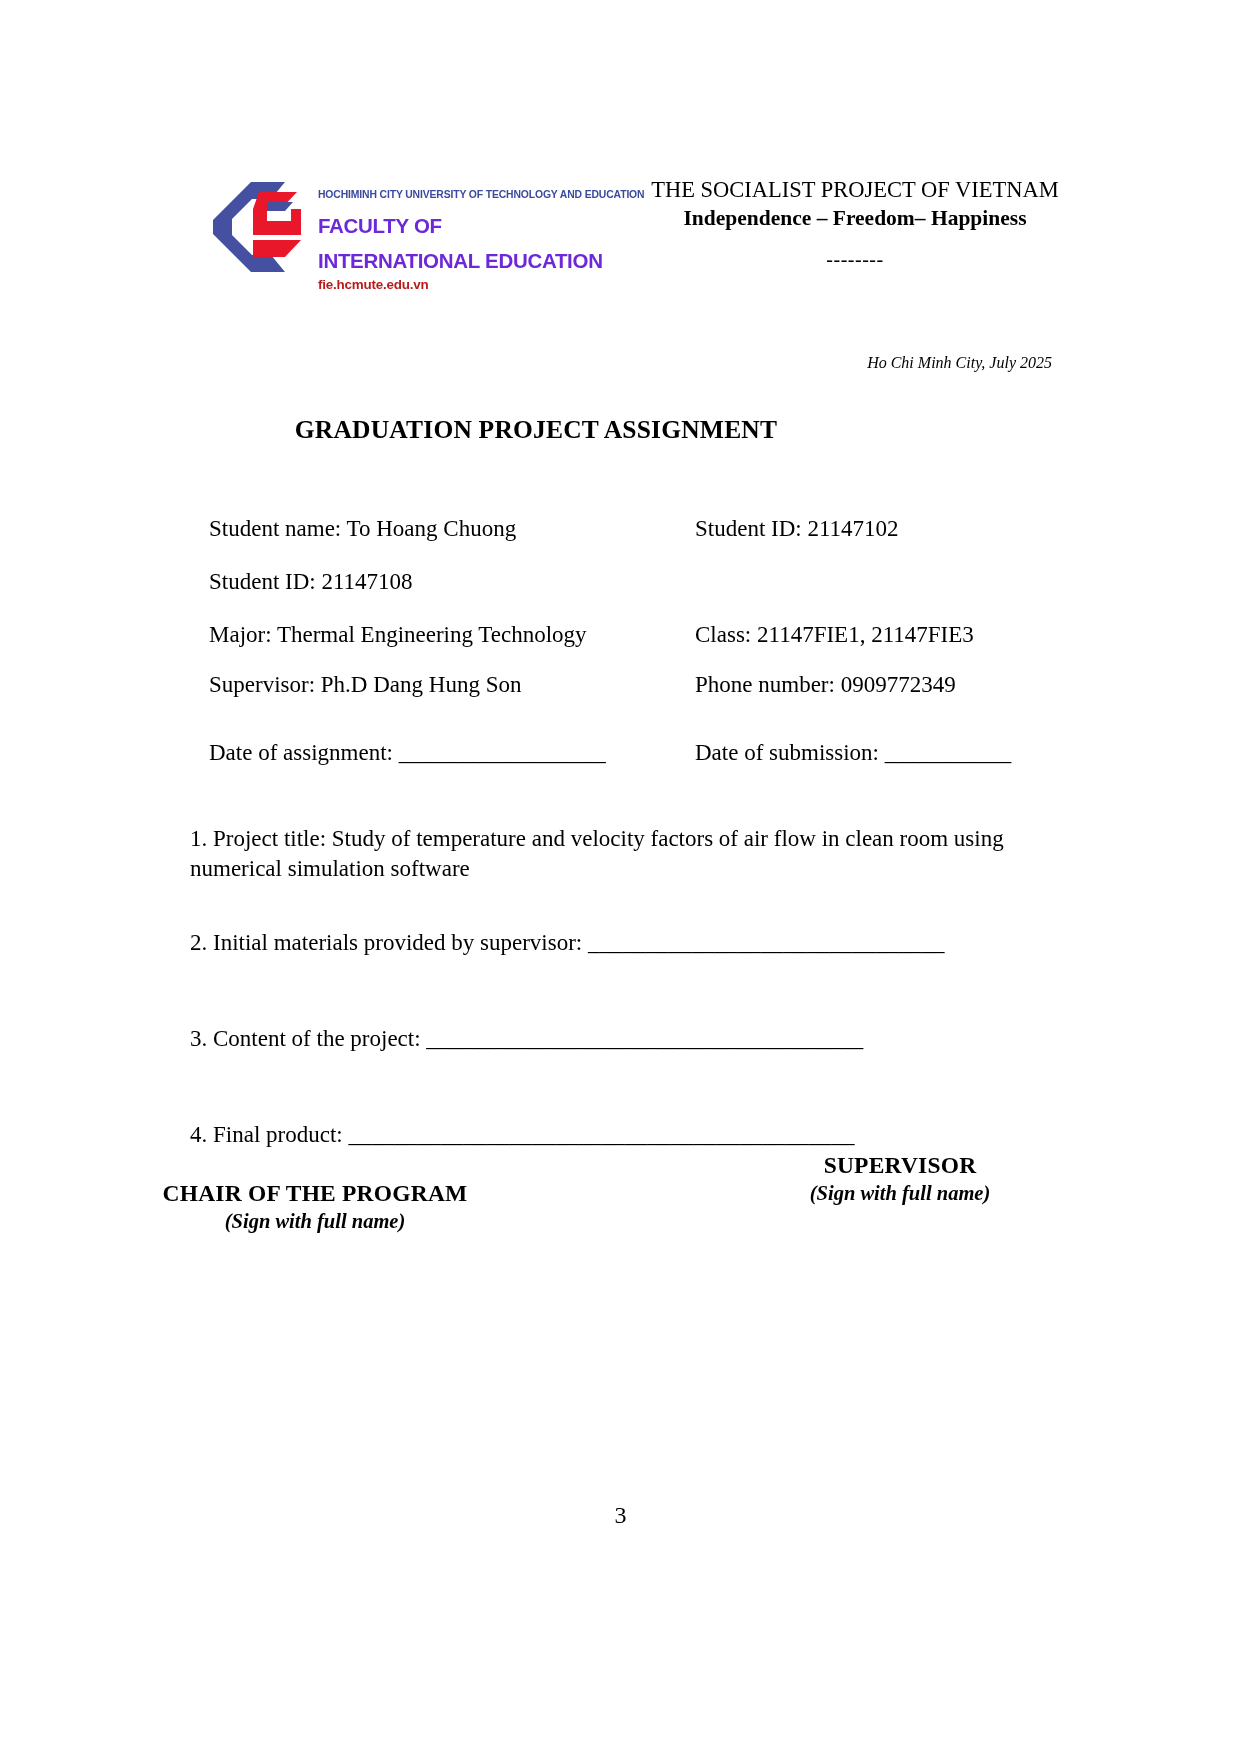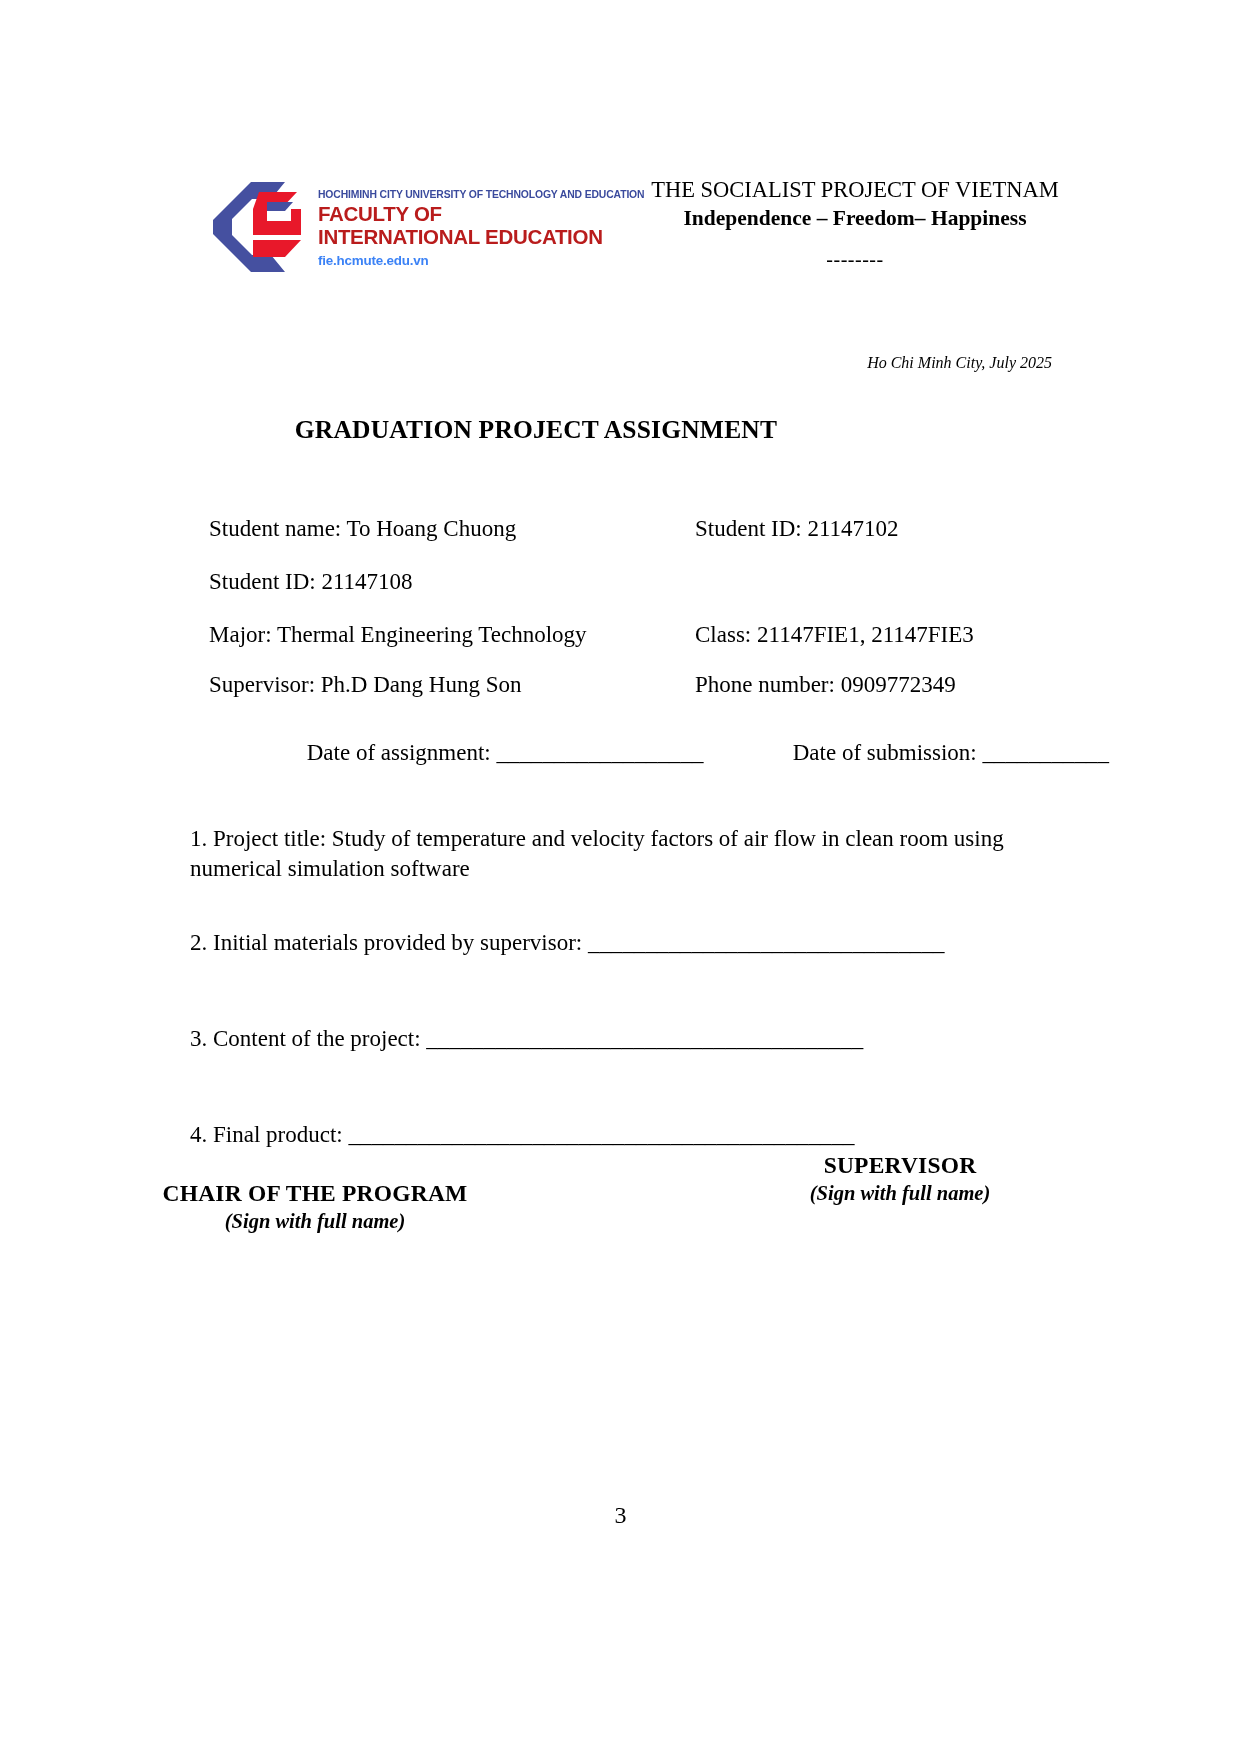--- a/index.html
+++ b/index.html
@@ -58,31 +58,31 @@
     color: #3a4a9d;
     transform: scaleX(0.92);
     transform-origin: left center;
     white-space: nowrap;
     line-height: 1.2;
   }
   .logo-line-fac {
     font-family: "Liberation Sans", "DejaVu Sans", sans-serif;
     font-weight: bold;
     font-size: 20.5px;
-    color: #b91c1c;
+    color: #6d28d9;
     letter-spacing: -0.3px;
     line-height: 1.08;
     white-space: nowrap;
-    margin-top: 1px;
+    margin-top: 13px;
   }
   .logo-line-url {
     font-family: "Liberation Sans", "DejaVu Sans", sans-serif;
     font-weight: bold;
     font-size: 13.4px;
-    color: #3b82f6;
+    color: #b91c1c;
     letter-spacing: -0.2px;
     margin-top: 5px;
     white-space: nowrap;
   }
 
   .national {
     position: absolute;
     left: 620px;
     top: 0px;
     width: 470px;
@@ -149,21 +149,20 @@
     white-space: nowrap;
   }
   .info-col-r {
     white-space: nowrap;
   }
   .info-row-dates {
     display: flex;
     align-items: baseline;
     margin-top: 18px;
     white-space: nowrap;
-    justify-content: flex-end;
   }
   .info-row-dates .d1 { width: 486px; flex: 0 0 486px; }
 
   
   .items {
     position: absolute;
     top: 824px;
     left: 190px;
     width: 872px;
     font-size: 23px;

